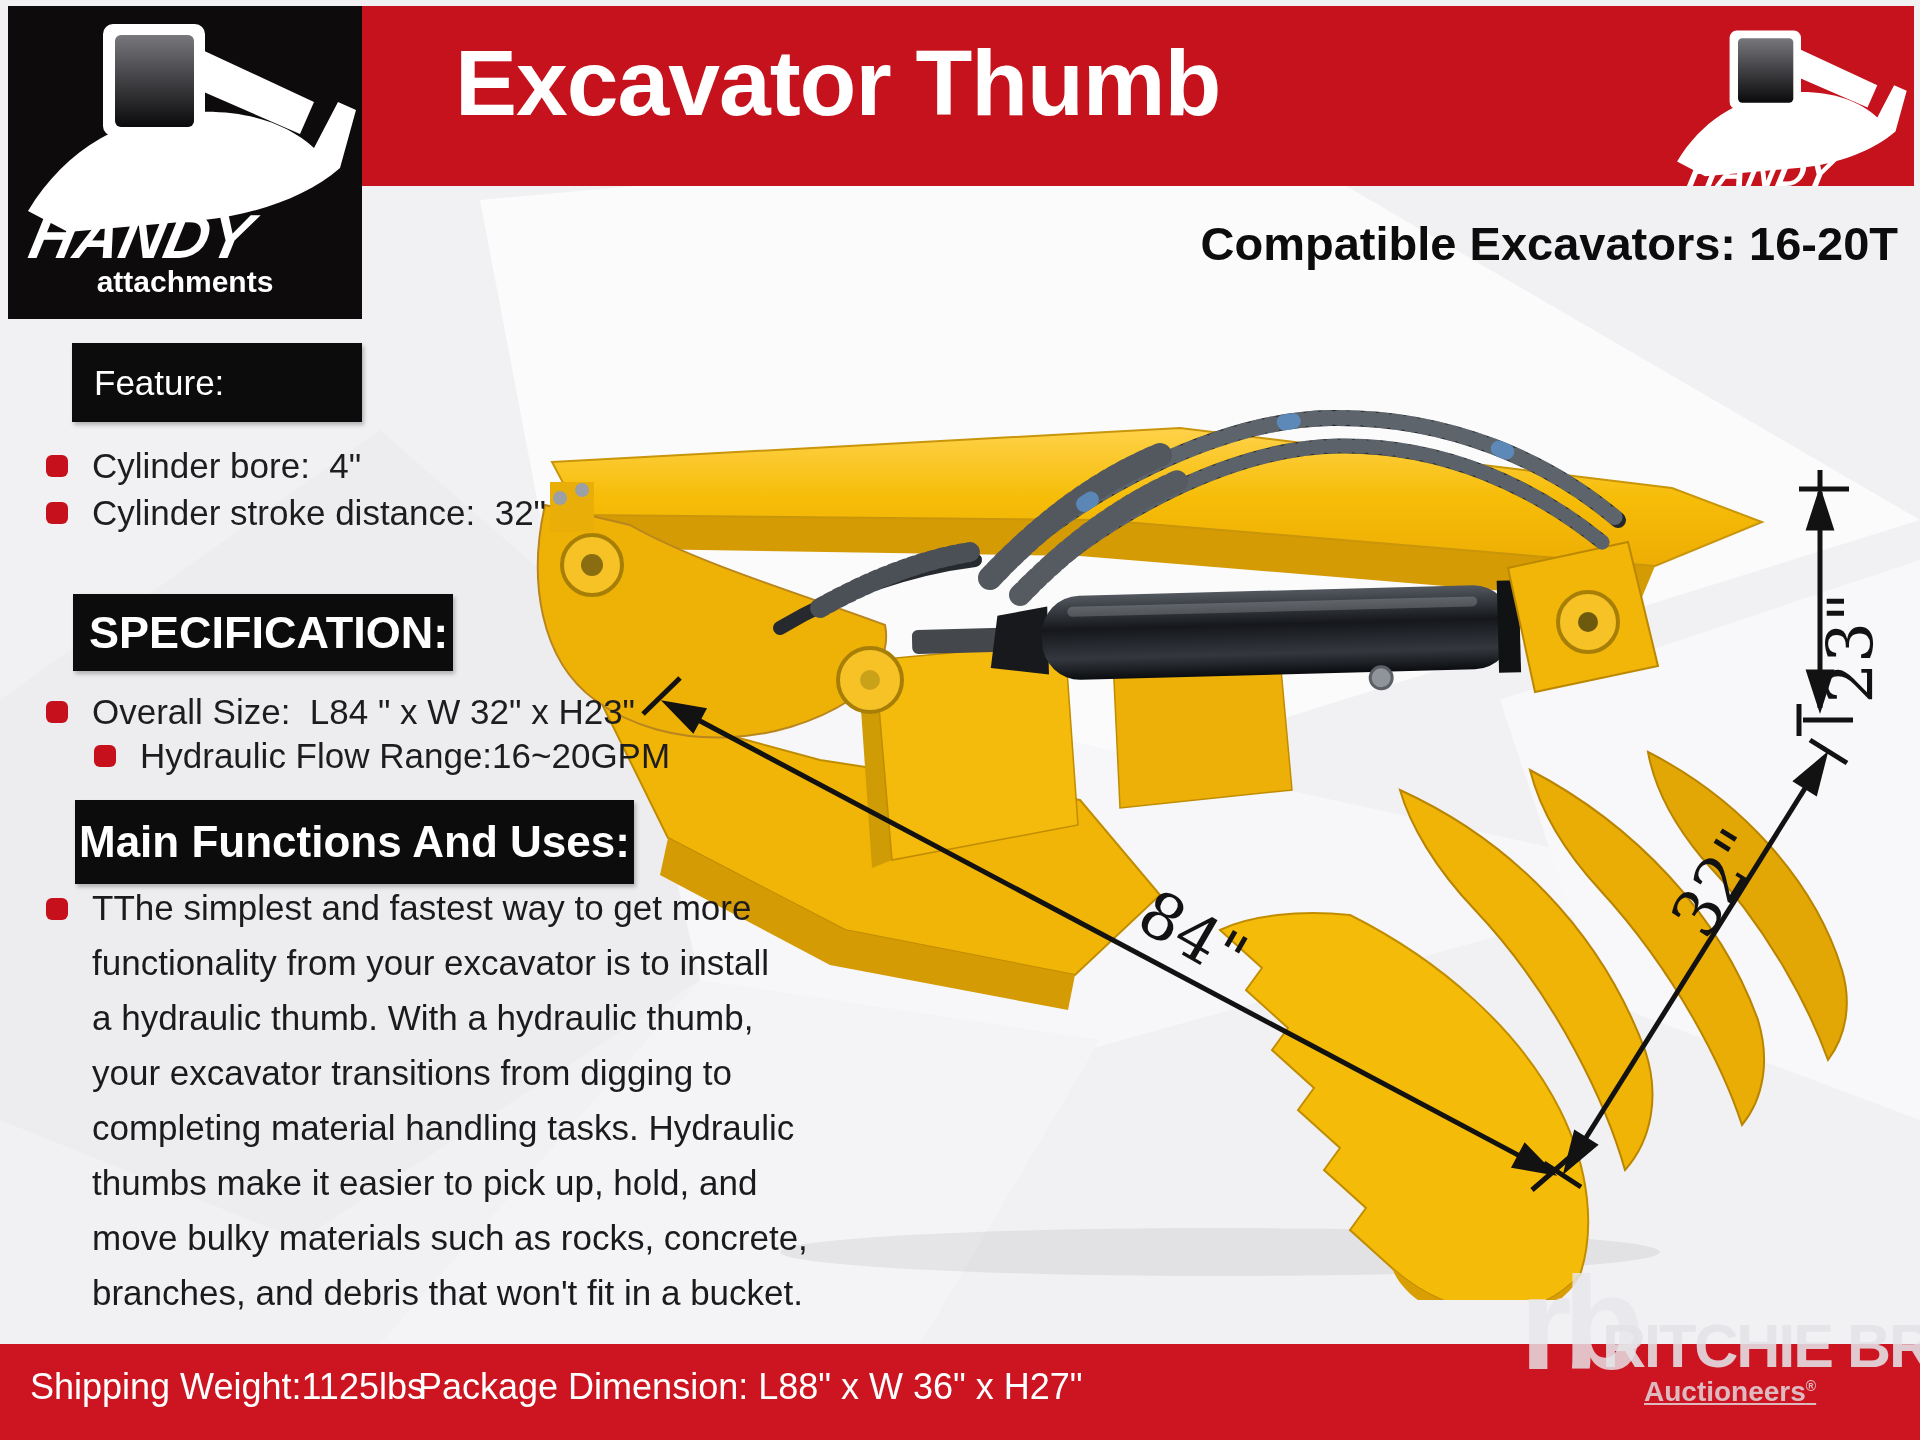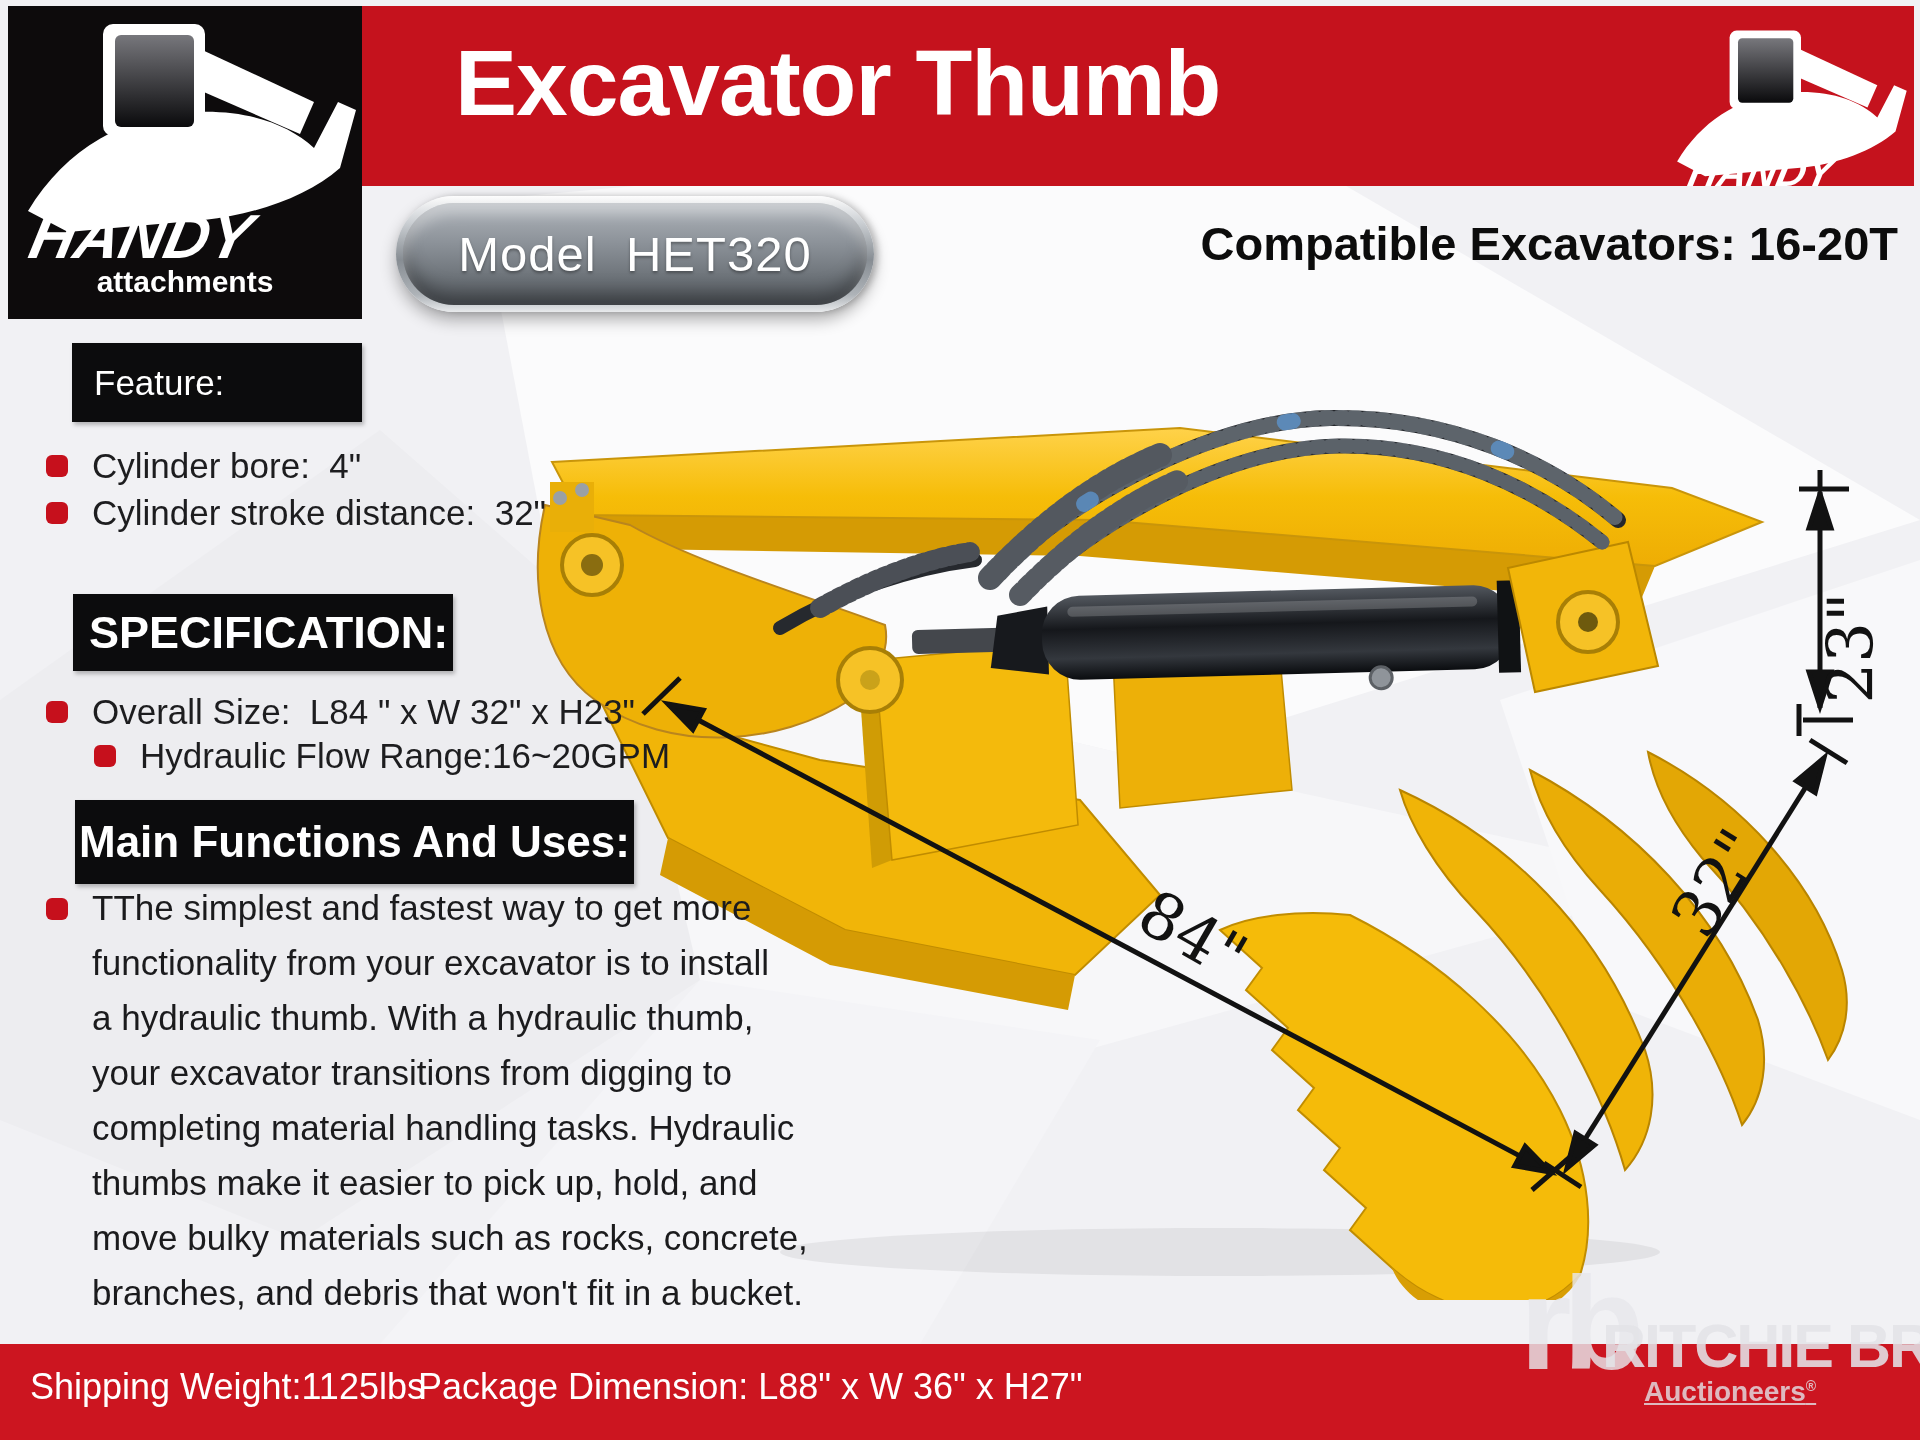--- a/index.html
+++ b/index.html
@@ -123,25 +123,20 @@
         <rect x="95" y="18" width="102" height="112" rx="10" fill="#ffffff"></rect>
         <polygon points="190,42 306,96 292,128 182,80" fill="#ffffff"></polygon>
         <rect x="107" y="29" width="79" height="92" rx="6" fill="url(#winG)"></rect>
       </g>
       <g transform="skewX(-12)">
         <text x="84" y="240" font-size="58" font-weight="bold" font-style="italic" fill="#ffffff" font-family="Liberation Sans, sans-serif">HANDY</text>
       </g>
     </svg>
   </div>
 
-  <div class="abs model-badge-outer">
-    <div class="model-badge-inner">
-      <span class="model-badge-text">Model  HET320</span>
-    </div>
-  </div>
 
   <div class="abs compatible">Compatible Excavators: 16-20T</div>
 
   <div class="abs black-box feature-box">
     <span>Feature:</span>
   </div>
   <div class="bullet-row" style="left:46px; top:446px;">
     <span class="bullet"></span>
     <span class="li-text">Cylinder bore:  4"</span>
   </div>

